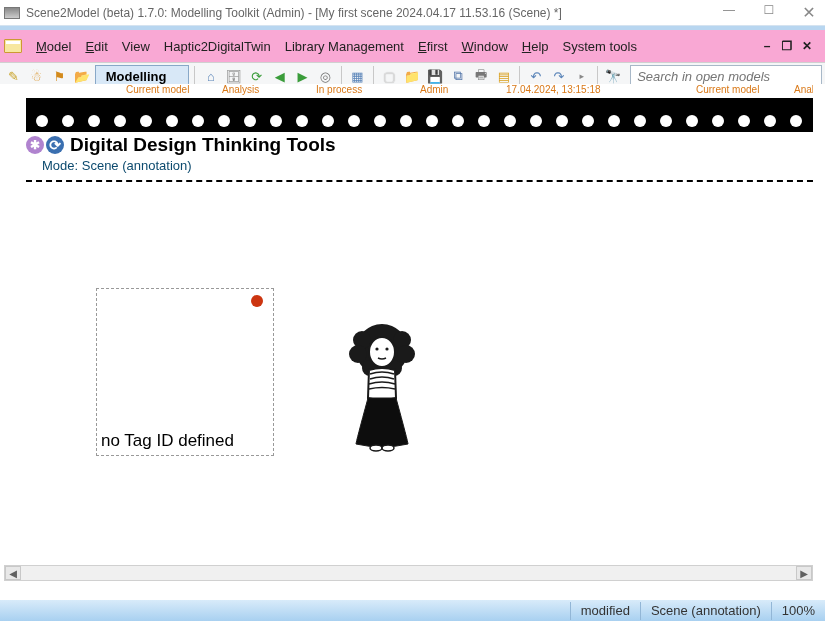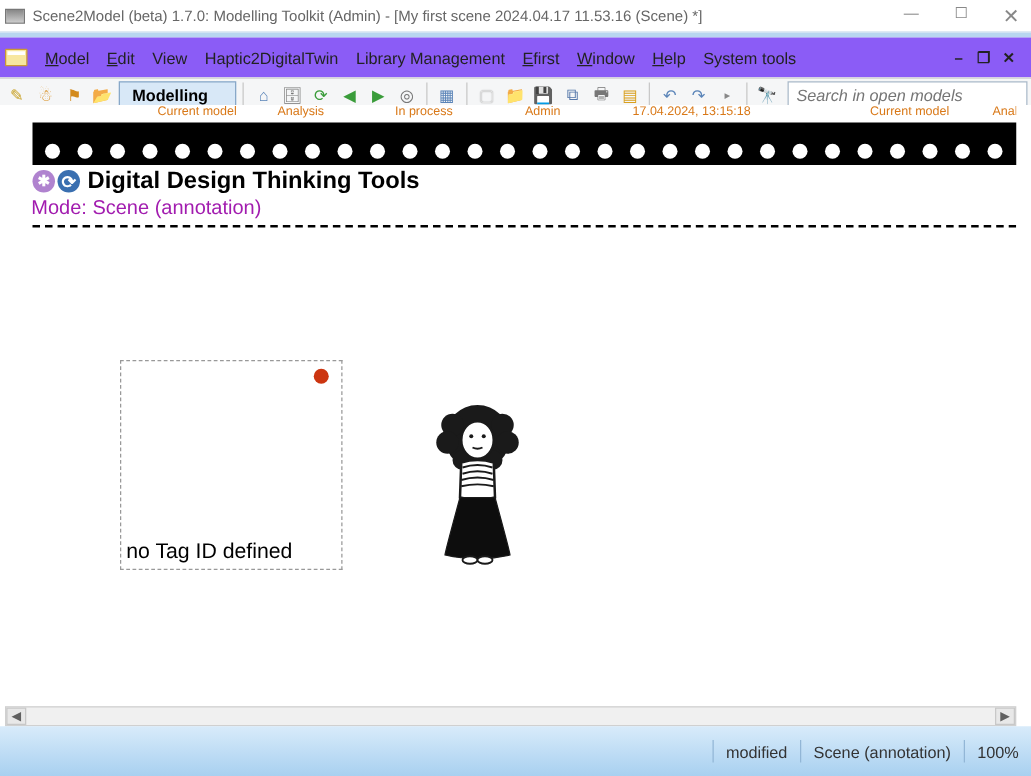--- a/index.html
+++ b/index.html
@@ -7,21 +7,21 @@
   
   .titlebar { height: 26px; background: #fff; border-bottom: 1px solid #d5e3f0; display: flex; align-items: center; padding: 0 4px; color: #666; font-size: 12px; }
   .titlebar-icon { width: 16px; height: 12px; margin-right: 6px; background: linear-gradient(#888,#ccc); border: 1px solid #777; }
   .titlebar-title { flex: 1; }
   .winctrl { display: flex; gap: 16px; color: #888; }
   .winctrl span { width: 24px; text-align: center; cursor: default; }
   .winctrl .x { font-size: 16px; }
   
   .bluebar { height: 4px; background: #b8d6f0; }
   
-  .menubar { height: 26px; background: #8b5cf6; display: flex; align-items: center; padding: 16px 4px; font-size: 13px; color: #222; }
+  .menubar { height: 26px; background: #f9a8d4; display: flex; align-items: center; padding: 16px 4px; font-size: 13px; color: #222; }
   .menubar .app-icon { width: 18px; height: 14px; background: #f7e7a0; border: 1px solid #cc9933; margin-right: 7px; border-radius: 1px; position: relative; }
   .menubar .app-icon::before { content: ""; position: absolute; left: 1px; top: 1px; right: 1px; height: 3px; background: #fff; }
   .menubar-item { padding: 2px 7px; cursor: default; }
   .menubar-item .ul { text-decoration: underline; }
   .menubar-spacer { flex: 1; }
   .mdi-controls { display: flex; gap: 4px; align-items: center; padding-right: 6px; }
   .mdi-controls span { font-size: 12px; font-weight: bold; cursor: default; width: 16px; text-align: center; }
   
   .toolbar { height: 28px; background: #f5f6f7; border-top: 1px solid #d0d0d0; border-bottom: 1px solid #c4c4c4; display: flex; align-items: center; padding: 2px 3px; gap: 2px; }
   .tbtn { width: 22px; height: 22px; display: flex; align-items: center; justify-content: center; border: 1px solid transparent; border-radius: 2px; font-size: 13px; cursor: default; }
@@ -37,34 +37,34 @@
   .cheader-labels span { position: absolute; }
   .dotsrow { position: absolute; bottom: 5px; left: 10px; right: 0; display: flex; gap: 14px; }
   .dotsrow i { width: 12px; height: 12px; background: #fff; border-radius: 50%; display: block; }
   
   .doc-title-row { position: absolute; top: 50px; left: 22px; right: -20px; display: flex; align-items: center; gap: 2px; }
   .circ-icon { width: 18px; height: 18px; border-radius: 50%; display: inline-flex; align-items: center; justify-content: center; color: #fff; font-size: 12px; font-weight: bold; }
   .circ-purple { background: #b083cf; }
   .circ-blue { background: #3a6fb0; font-size: 14px; }
   .doc-title { font-size: 19px; font-weight: bold; margin-left: 4px; color: #000; }
   
-  .mode-label { position: absolute; top: 74px; left: 21px; font-size: 16px; color: #a21caf; }
+  .mode-label { position: absolute; top: 74px; left: 38px; font-size: 13px; color: #0c4a6e; }
   .dashed-hr { position: absolute; top: 96px; left: 22px; right: -20px; border-top: 2px dashed #000; }
   
   .placeholder-box { position: absolute; top: 204px; left: 92px; width: 178px; height: 168px; border: 1px dashed #999; }
   .red-dot { position: absolute; top: 6px; right: 10px; width: 12px; height: 12px; background: #cc3510; border-radius: 50%; }
   .notag { position: absolute; bottom: 4px; left: 4px; font-size: 17px; color: #000; }
   
   .figure { position: absolute; top: 236px; left: 338px; width: 80px; height: 134px; }
   
   .scrollbar-h { position: absolute; left: 4px; right: 12px; bottom: 14px; height: 16px; background: #f0f0f0; border: 1px solid #d0d0d0; display: flex; align-items: center; }
   .sb-arrow { width: 16px; height: 14px; background: #e8e8e8; display: flex; align-items: center; justify-content: center; font-size: 10px; color: #606060; border: 1px solid #c8c8c8; }
   .sb-track { flex: 1; height: 14px; }
   
-  .statusbar { position: absolute; bottom: 0; left: 0; right: 0; height: 40px; background: linear-gradient(#d8ebfa, #a8d0f0); display: flex; align-items: center; font-size: 13px; color: #333; }
+  .statusbar { position: absolute; bottom: 0; left: 0; right: 0; height: 21px; background: linear-gradient(#d8ebfa, #a8d0f0); display: flex; align-items: center; font-size: 13px; color: #333; }
   .statusbar .spacer { flex: 1; }
   .status-cell { border-left: 1px solid #92b6d6; padding: 0 10px; height: 18px; display: flex; align-items: center; }
   .status-cell:first-of-type { border-left: none; }
 </style>
 </head>
 <body>
 
 <div class="titlebar">
   <div class="titlebar-icon"></div>
   <div class="titlebar-title">Scene2Model (beta) 1.7.0: Modelling Toolkit (Admin) - [My first scene 2024.04.17 11.53.16 (Scene) *]</div>

